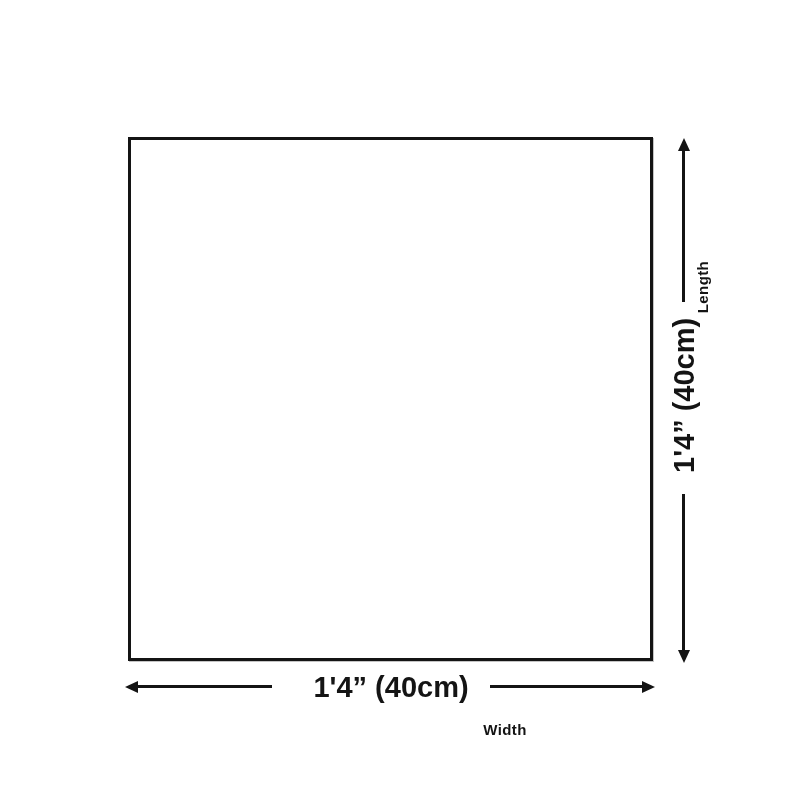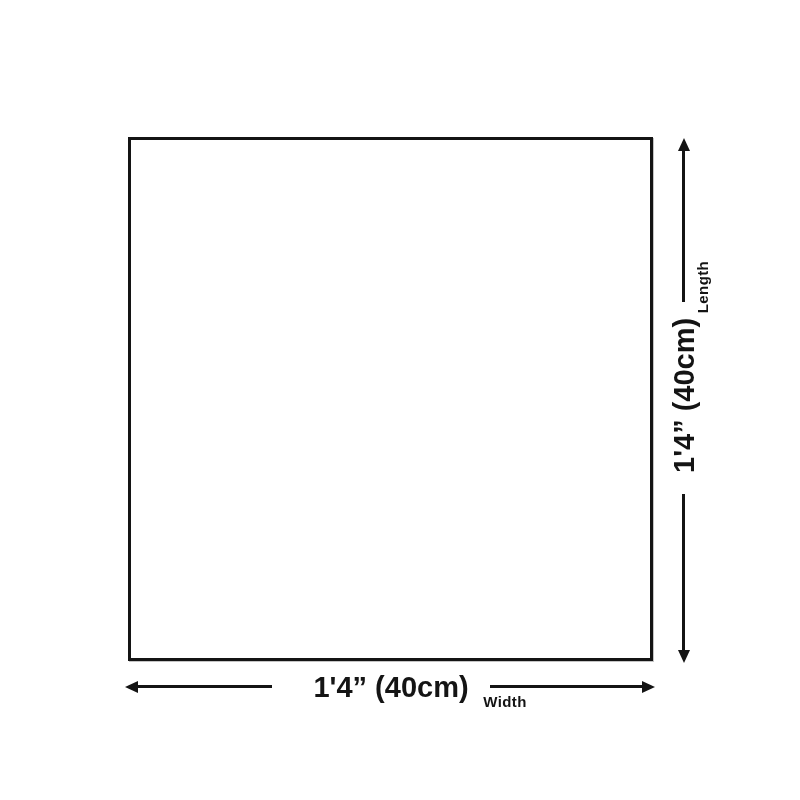--- a/index.html
+++ b/index.html
@@ -83,21 +83,21 @@
   #v-value     { left: 609px; top: 382px; width: 150px; }
   #v-line-bot  { left: 682px; top: 494px; height: 156px; }
   #v-head-down { left: 678px; top: 650px; }
 
   
   #h-head-left { left: 125px; top: 681px; }
   #h-line-left { left: 138px; top: 685px; width: 134px; }
   #h-value     { left: 306px; top: 671px; width: 170px; }
   #h-line-right{ left: 490px; top: 685px; width: 152px; }
   #h-head-right{ left: 642px; top: 681px; }
-  #width-label { left: 465px; top: 694px; width: 80px; }
+  #width-label { left: 465px; top: 722px; width: 80px; }
 </style>
 </head>
 <body>
 
 <div class="canvas">
 
   <div class="product-outline"></div>
 
   <div id="v-head-up" class="arrowhead up"></div>
   <div id="v-line-top" class="dim-line v"></div>

